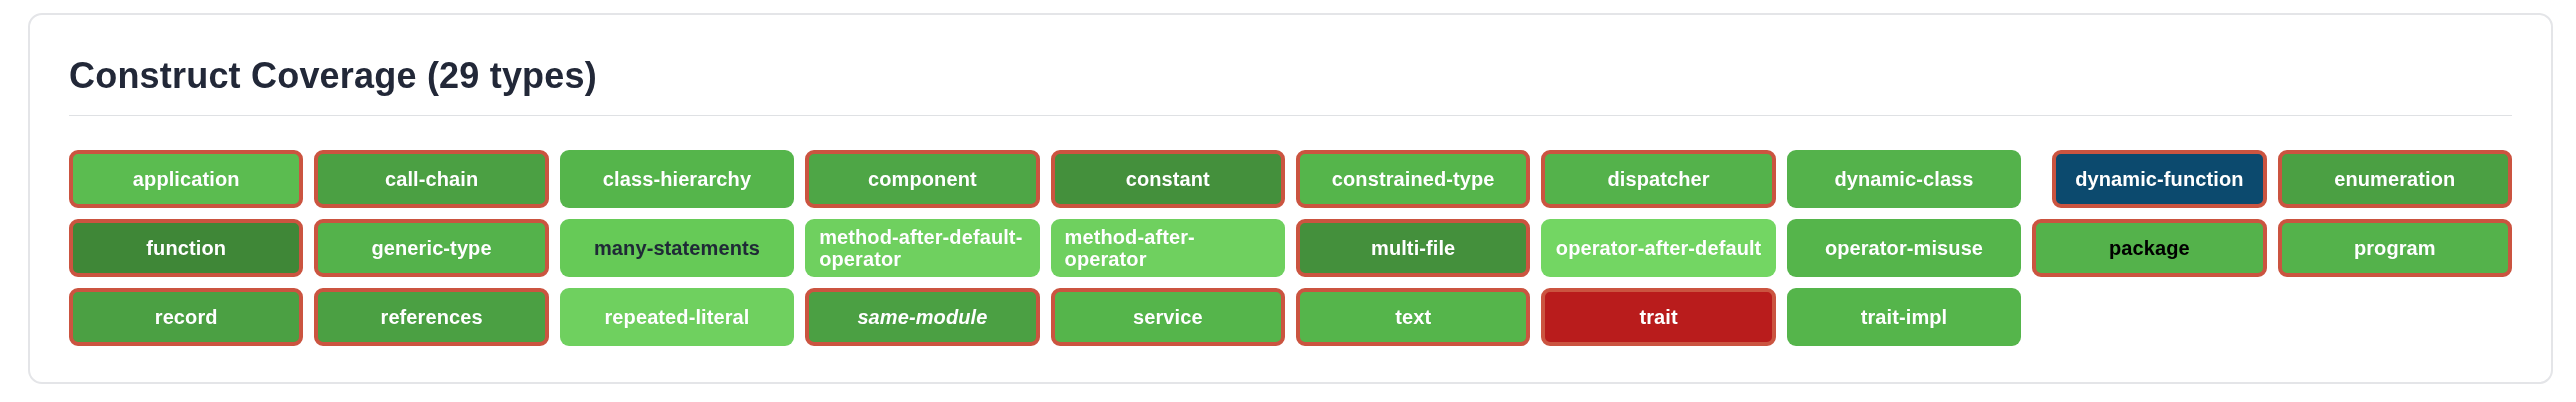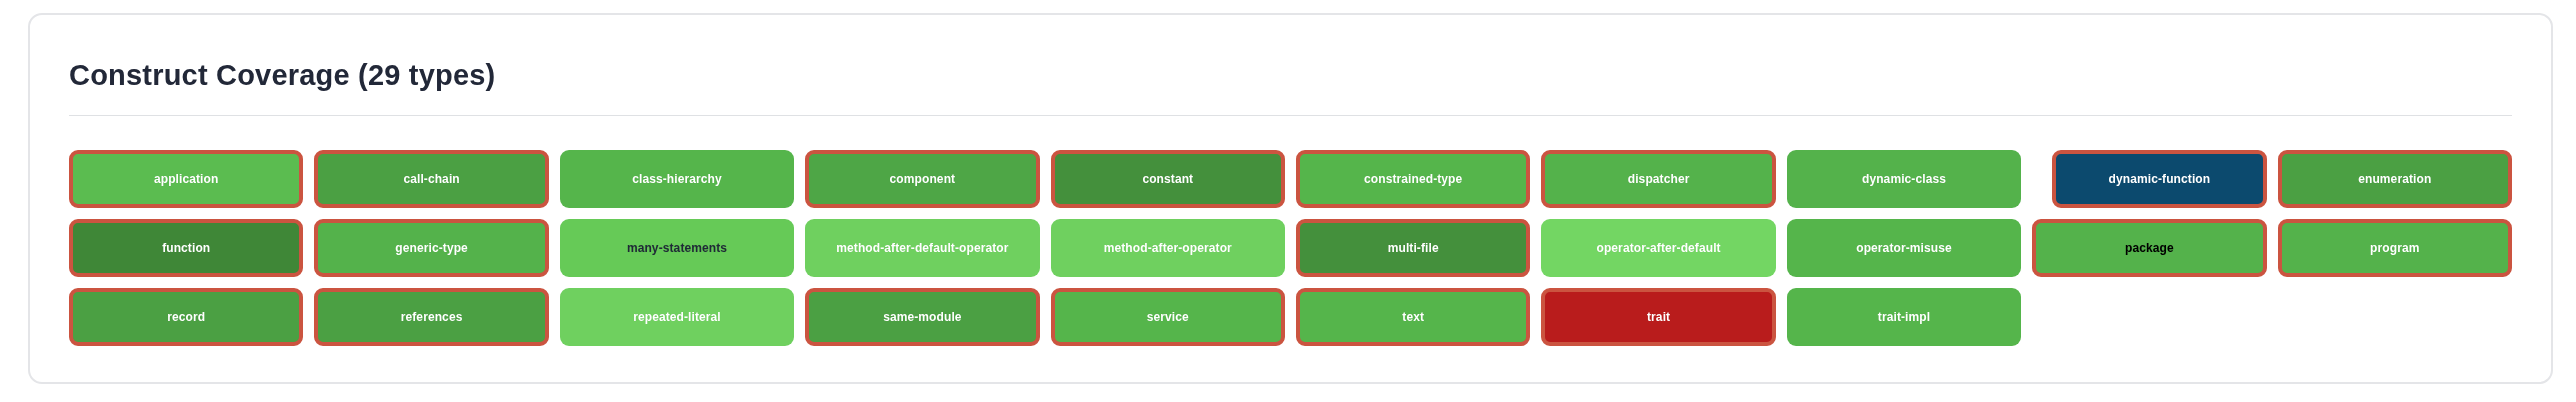--- a/index.html
+++ b/index.html
@@ -13,21 +13,21 @@
   .page {
     padding: 13px 23px 0 28px;
   }
   .card {
     background: #ffffff;
     border: 2px solid #e4e5e8;
     border-radius: 14px;
     padding: 43px 39px 36px 39px;
   }
   .card-title {
-    font-size: 29px;
+    font-size: 36px;
     line-height: 35px;
     font-weight: 700;
     color: #222838;
     letter-spacing: 0.2px;
   }
   .divider {
     border: none;
     border-top: 1px solid #dfe1e4;
     margin: 22px 0 34px 0;
   }
@@ -40,21 +40,21 @@
   .construct-badge {
     display: flex;
     align-items: center;
     justify-content: center;
     border: 4px solid transparent;
     border-radius: 9px;
     padding: 2px 10px;
     overflow: hidden;
   }
   .construct-badge .badge-label {
-    font-size: 12px;
+    font-size: 20px;
     font-weight: 700;
     line-height: 22px;
     letter-spacing: 0.1px;
     text-shadow: 0 0 1px rgba(0,0,0,0.08);
   }
 </style>
 </head>
 <body>
 
 <div class="page">
@@ -125,21 +125,21 @@
         <div class="construct-badge" style="background: rgb(75, 160, 67); border-color: rgb(203, 84, 64);">
     <span class="badge-label" style="color: rgb(255, 255, 255);">record</span>
   </div>
         <div class="construct-badge" style="background: rgb(75, 160, 67); border-color: rgb(203, 84, 64);">
     <span class="badge-label" style="color: rgb(255, 255, 255);">references</span>
   </div>
         <div class="construct-badge" style="background: rgb(111, 208, 95); border-color: transparent;">
     <span class="badge-label" style="color: rgb(255, 255, 255);">repeated-literal</span>
   </div>
         <div class="construct-badge" style="background: rgb(75, 160, 67); border-color: rgb(203, 84, 64);">
-    <span class="badge-label" style="color: rgb(255, 255, 255);">same-module</span>
+    <span class="badge-label" style="color: rgb(255, 255, 255); font-style: italic;">same-module</span>
   </div>
         <div class="construct-badge" style="background: rgb(85, 181, 75); border-color: rgb(203, 84, 64);">
     <span class="badge-label" style="color: rgb(255, 255, 255);">service</span>
   </div>
         <div class="construct-badge" style="background: rgb(85, 181, 75); border-color: rgb(203, 84, 64);">
     <span class="badge-label" style="color: rgb(255, 255, 255);">text</span>
   </div>
         <div class="construct-badge" style="background: #b91c1c; border-color: rgb(203, 84, 64);">
     <span class="badge-label" style="color: rgb(255, 255, 255);">trait</span>
   </div>

